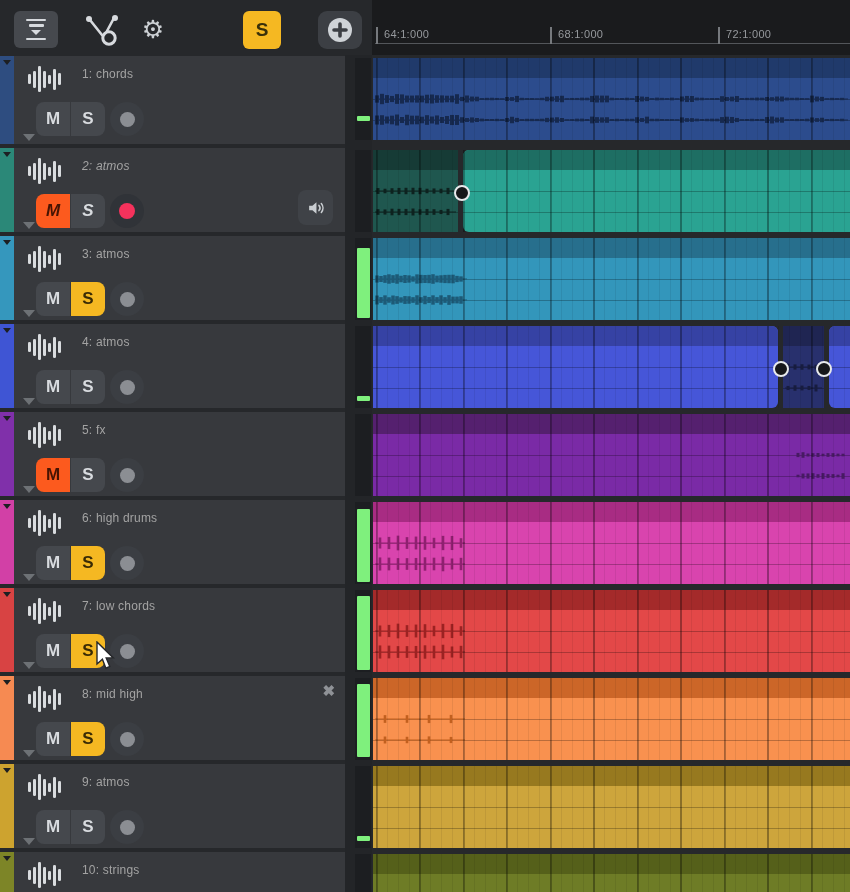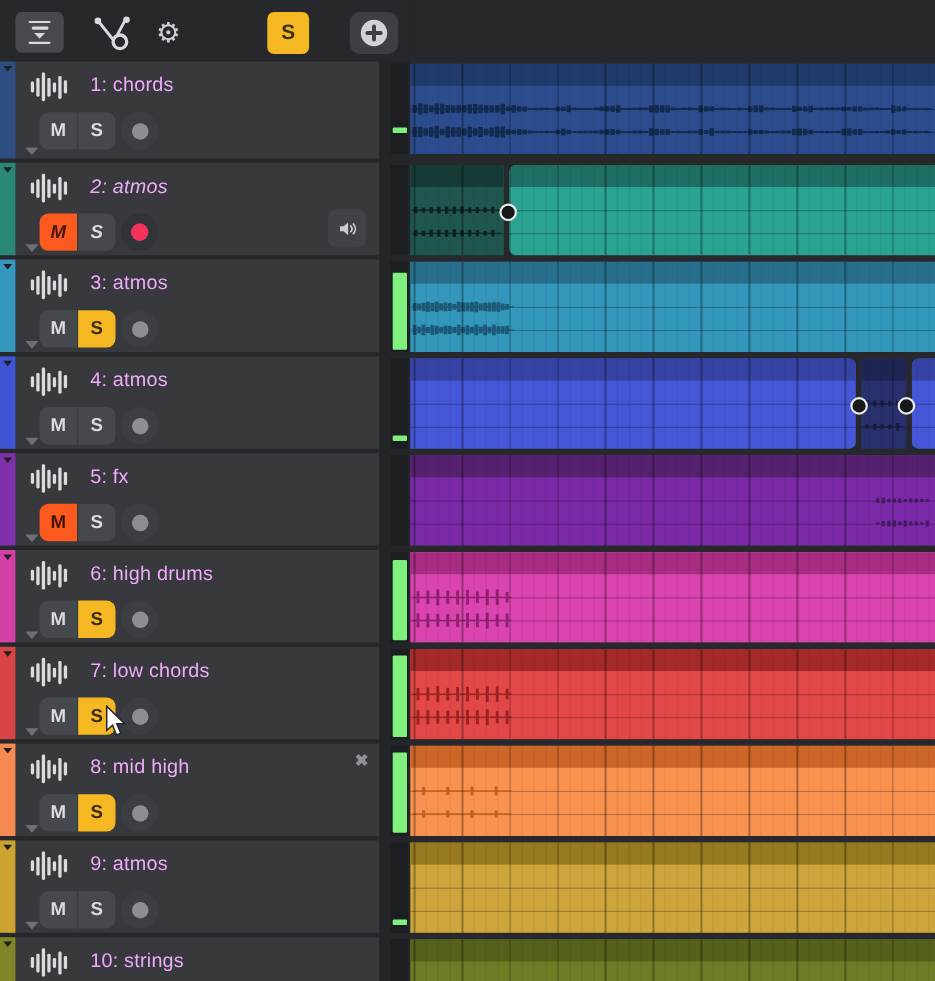--- a/index.html
+++ b/index.html
@@ -29,21 +29,21 @@
   
   .tracklist{position:absolute;left:0;top:55px;width:345px;height:837px;background:#26282b;overflow:hidden;}
   .row{position:absolute;left:0;width:345px;background:#37393d;}
   .strip{position:absolute;left:0;top:0;bottom:0;width:14px;}
   .strip-tri{position:absolute;left:3px;top:4px;width:0;height:0;border-left:4.5px solid transparent;border-right:4.5px solid transparent;border-top:5px solid #1d1f22;}
   .wicon{position:absolute;left:28px;top:8px;height:30px;display:flex;align-items:center;gap:2.4px;}
   .wicon i{width:2.6px;background:#d9dcdf;border-radius:1.3px;display:block;}
   .wicon i:nth-child(1){height:10px}.wicon i:nth-child(2){height:17px}.wicon i:nth-child(3){height:26px}
   .wicon i:nth-child(4){height:17px}.wicon i:nth-child(5){height:9px}.wicon i:nth-child(6){height:21px}
   .wicon i:nth-child(7){height:12px}
-  .tname{position:absolute;left:82px;top:11px;font-size:18px;font-weight:500;color:#f0abfc;letter-spacing:.2px;white-space:nowrap;}
+  .tname{position:absolute;left:82px;top:11px;font-size:12px;font-weight:500;color:#a3a3a3;letter-spacing:.2px;white-space:nowrap;}
   .ms{position:absolute;left:36px;top:46px;display:flex;gap:1px;}
   .mbtn,.sbtn{width:34px;height:34px;background:#45484d;color:#d8dbdf;font-size:17px;font-weight:bold;
               display:flex;align-items:center;justify-content:center;}
   .mbtn{border-radius:8px 0 0 8px;}
   .sbtn{border-radius:0 8px 8px 0;}
   .on-mute{background:#fc5a1e;color:#471403;}
   .on-solo{background:#f5b822;color:#3a2b05;}
   .rec{position:absolute;left:110px;top:46px;width:34px;height:34px;border-radius:50%;background:#3b3e43;
        display:flex;align-items:center;justify-content:center;}
   .rec .dot{width:15px;height:15px;border-radius:50%;background:#8b8e93;}
@@ -104,20 +104,29 @@
       <span>S</span>
     </div>
     <div class="tb-btn add-btn">
       <svg width="28" height="28" viewBox="0 0 28 28">
         <circle cx="14" cy="14" r="12" fill="#cfd3d7"></circle>
         <path d="M14 8 V20 M8 14 H20" stroke="#3c3f44" stroke-width="3.6" stroke-linecap="round"></path>
       </svg>
     </div>
   </div>
 
+  <div class="ruler" id="ruler">
+    <div class="rbase"></div>
+  <div class="rtick" style="left: 4px;"></div>
+      <div class="rlabel" style="left: 12px;">64:1:000</div>
+      <div class="rtick" style="left: 178px;"></div>
+      <div class="rlabel" style="left: 186px;">68:1:000</div>
+      <div class="rtick" style="left: 346px;"></div>
+      <div class="rlabel" style="left: 354px;">72:1:000</div>
+    </div>
 
   <div class="tracklist" id="rows">
       <div class="row" style="top: 1px; height: 88px;">
     <div class="strip" style="background: rgb(46, 77, 128);">
       <div class="strip-tri"></div>
     </div>
     <div class="wicon">
       <i></i>
           <i></i>
           <i></i>

